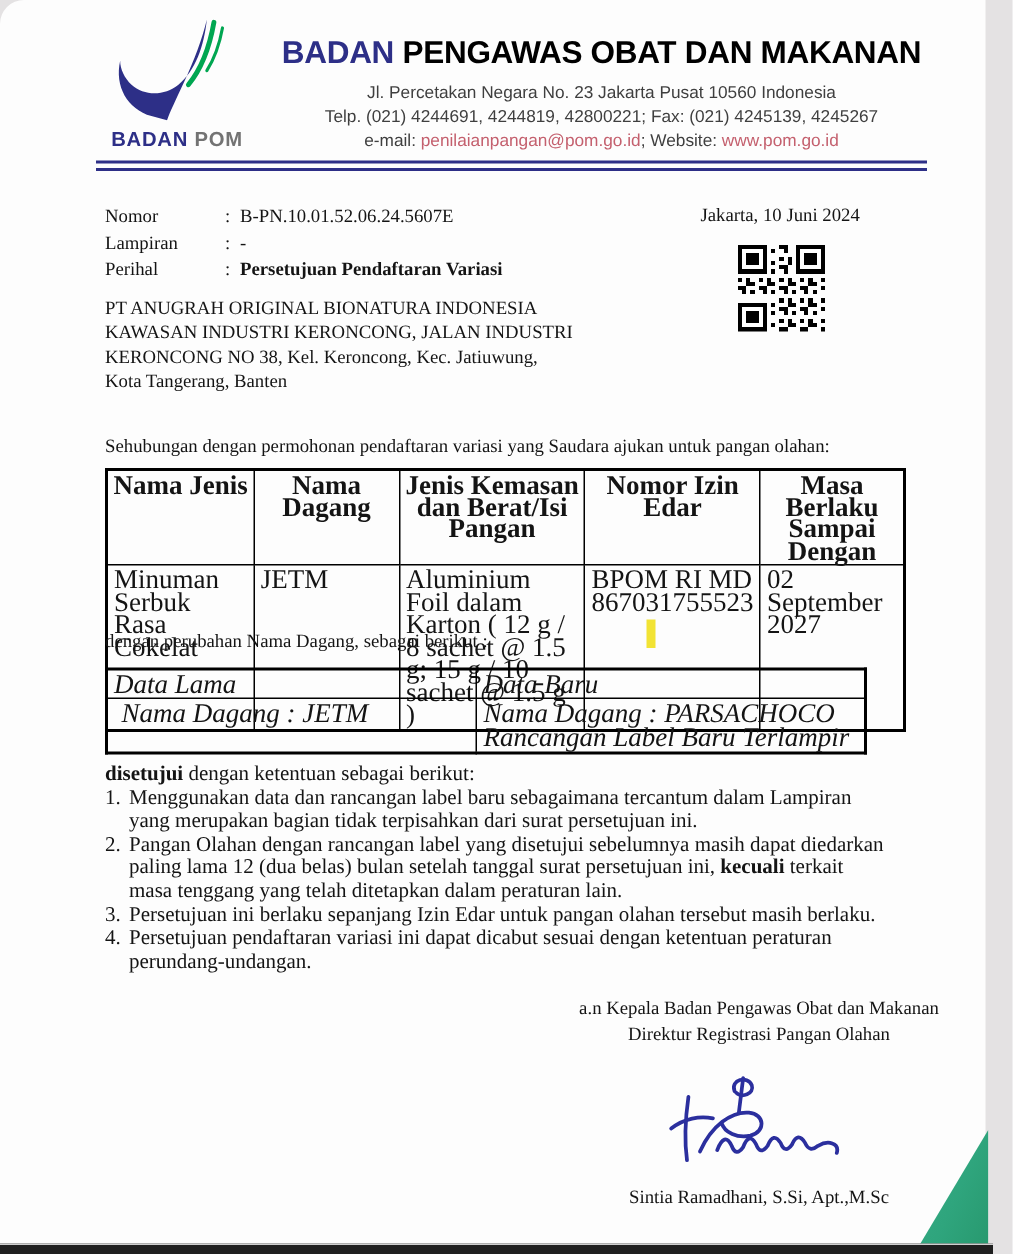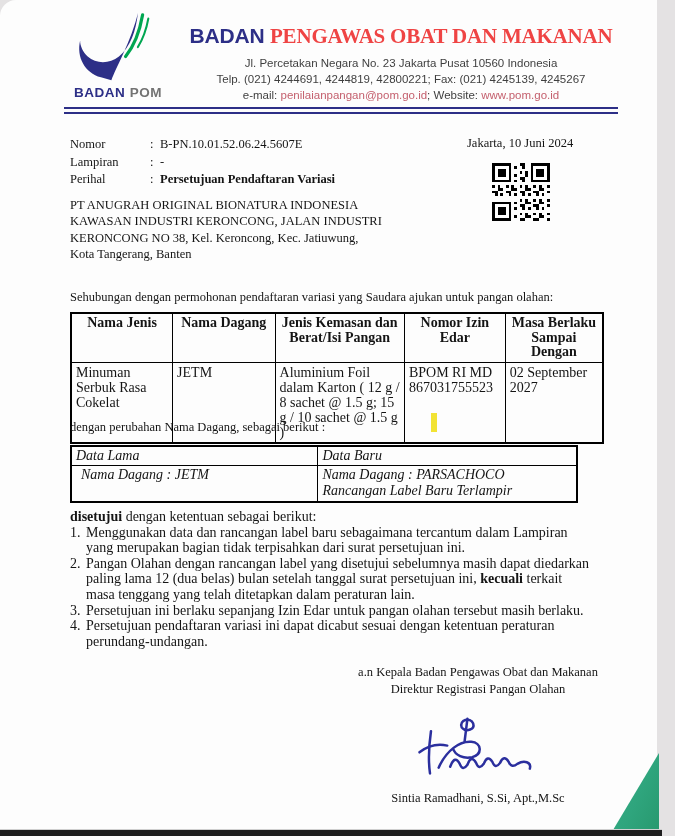--- a/index.html
+++ b/index.html
@@ -18,56 +18,56 @@
   }
   
   .logo{position:absolute;left:66px;top:12px;width:104px;text-align:center;}
   .logo svg{display:block;margin:0 auto;}
   .logo-text{font-family:"Liberation Sans",sans-serif;font-weight:bold;font-size:13.5px;letter-spacing:.5px;margin-top:1px;}
   .logo-text .blue{color:#2d2f87;}
   .logo-text .green{color:#737373;}
   .head-block{position:absolute;left:150px;top:24px;width:502px;text-align:center;font-family:"Liberation Sans",sans-serif;}
   .head-title{font-size:21px;font-weight:bold;letter-spacing:-.2px;white-space:nowrap;}
   .head-title .blue{color:#2d2f87;}
-  .head-title .green{color:#ef4444;font-family:Liberation Serif, serif;}
+  .head-title .green{color:#000000;}
   .head-contact{font-size:11.5px;color:#3f3f3f;line-height:16px;margin-top:6px;}
   .head-contact .link{color:#c4606e;}
   .rule{
     position:absolute;left:64px;top:107px;width:554px;height:3px;
     border-top:2px solid #2d2f87;border-bottom:2px solid #2d2f87;
   }
   
   .meta{position:absolute;left:70px;top:136px;font-size:12.5px;line-height:17.5px;}
   .meta-row{display:grid;grid-template-columns:80px 10px auto;}
   .bold{font-weight:bold;}
   .date{position:absolute;left:467px;top:136px;font-size:12.5px;}
   .qr{position:absolute;left:492px;top:163px;width:58px;height:58px;}
   
   .recipient{position:absolute;left:70px;top:197px;font-size:12.5px;line-height:16.4px;}
   .intro{position:absolute;left:70px;top:290px;width:545px;font-size:12.5px;}
   
-  table{border-collapse:collapse;font-size:14px;}
+  table{border-collapse:collapse;font-size:18px;}
   td,th{border:1px solid #000;vertical-align:top;}
   .t1{position:absolute;left:70px;top:312px;width:534px;border:2px solid #000;}
   .t1 th{font-weight:bold;text-align:center;padding:2px 3px;height:30px;line-height:14.5px;}
   .t1 td{text-align:left;padding:2px 4px;height:58px;line-height:15px;}
   .change-intro{position:absolute;left:70px;top:420px;font-size:12.5px;}
   .hl{position:absolute;left:431px;top:413px;width:6px;height:19px;background:#f2e334;}
   .t2{position:absolute;left:70px;top:445px;width:508px;border:2px solid #000;}
   .t2 td{padding:1px 4px;line-height:16px;font-style:italic;}
   .t2 .hrow td{height:15px;}
   .t2 .drow td{height:33px;}
   .t2 .indent{padding-left:9px;margin-left:36px;}
   
   .terms{position:absolute;left:70px;top:509px;width:524px;font-size:14px;line-height:15.6px;}
   .term-item{display:flex;}
   .term-item .num{width:16px;flex:0 0 16px;}
   .term-item .txt{flex:1;}
   
-  .sign{position:absolute;left:332px;top:664px;width:292px;text-align:center;font-size:12.5px;line-height:17px;}
+  .sign{position:absolute;left:360px;top:664px;width:292px;text-align:center;font-size:12.5px;line-height:17px;}
   .sign .sig-svg{margin:14px auto 2px auto;display:block;}
   .sign .name{margin-top:6px;}
   
   .triangle{
     position:absolute;left:613px;top:753px;width:46px;height:77px;
     clip-path:polygon(100% 0,100% 100%,0 100%);
     background:linear-gradient(115deg,#37ac86 0%,#2fa57d 55%,#28996f 100%);
   }
 </style>
 </head>

